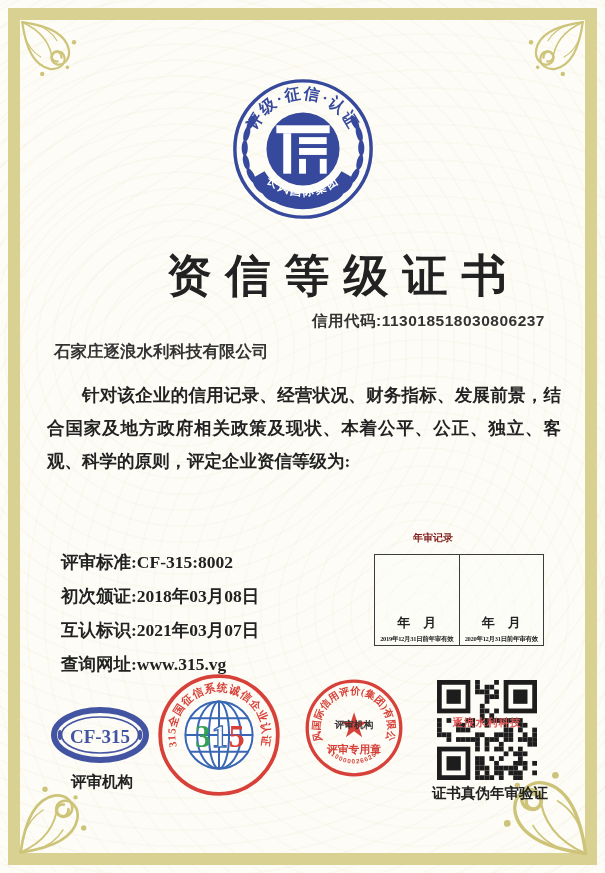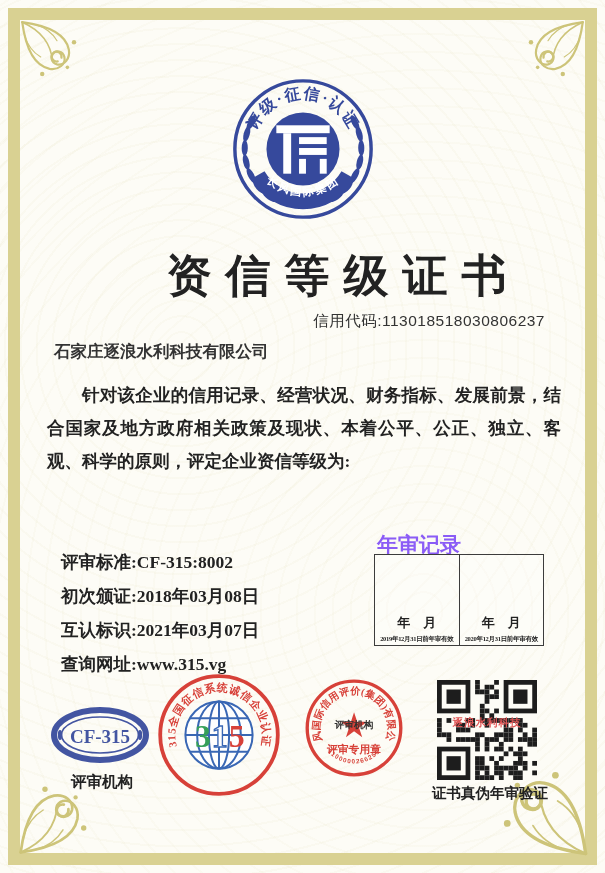--- a/index.html
+++ b/index.html
@@ -9,28 +9,28 @@
   .page::before{content:"";position:absolute;inset:0;
      background:repeating-radial-gradient(circle at 30% 40%, rgba(213,205,150,.07) 0 2px, transparent 2px 16px),
                 repeating-radial-gradient(circle at 70% 70%, rgba(213,205,150,.06) 0 2px, transparent 2px 18px);}
   .gold-border{position:absolute;left:8px;top:8px;right:8px;bottom:8px;
      border:12px solid #d9d192;background:transparent;}
   .abs{position:absolute;}
   .serif{font-family:"Liberation Serif","DejaVu Serif",serif;}
   .sans{font-family:"Liberation Sans","DejaVu Sans",sans-serif;}
   .title{width:100%;text-align:center;font-size:45px;font-weight:800;color:#222;
      letter-spacing:14px;text-indent:14px;padding-left:34px;}
-  .credit{font-size:15.5px;font-weight:400;color:#333;letter-spacing:.5px;}
+  .credit{font-size:15.5px;font-weight:700;color:#333;letter-spacing:.5px;}
   .company{font-size:16.5px;font-weight:700;color:#333;}
   .para{width:514px;font-size:17.5px;line-height:33px;color:#222;font-weight:600;
      text-align:justify;text-indent:2em;}
   .grade{width:100%;text-align:center;font-size:44px;font-weight:700;color:#d5332b;
      letter-spacing:6px;}
   .details div{font-size:17.5px;line-height:34px;font-weight:700;color:#222;}
-  .annual-label{font-size:21px;font-weight:700;color:#8b5cf6;}
+  .annual-label{font-size:10px;font-weight:700;color:#7f1d1d;margin-left:36px;}
   .annual-box{width:168px;height:90px;border:1.5px solid #3c3c3c;display:flex;background:rgba(255,255,255,.25);}
   .annual-cell{flex:1;position:relative;}
   .annual-cell + .annual-cell{border-left:1.5px solid #3c3c3c;}
   .annual-ym{position:absolute;bottom:13px;width:100%;text-align:center;
      font-size:13px;font-weight:700;color:#222;}
   .annual-note{position:absolute;bottom:1px;width:100%;text-align:center;
      font-size:6.5px;letter-spacing:-.3px;color:#222;white-space:nowrap;font-weight:700;}
   .caption{font-size:15.5px;font-weight:700;color:#222;text-align:center;}
   .qr-wrap{width:100px;height:100px;}
   .qr-overlay{position:absolute;left:0;top:36px;width:100%;text-align:center;

